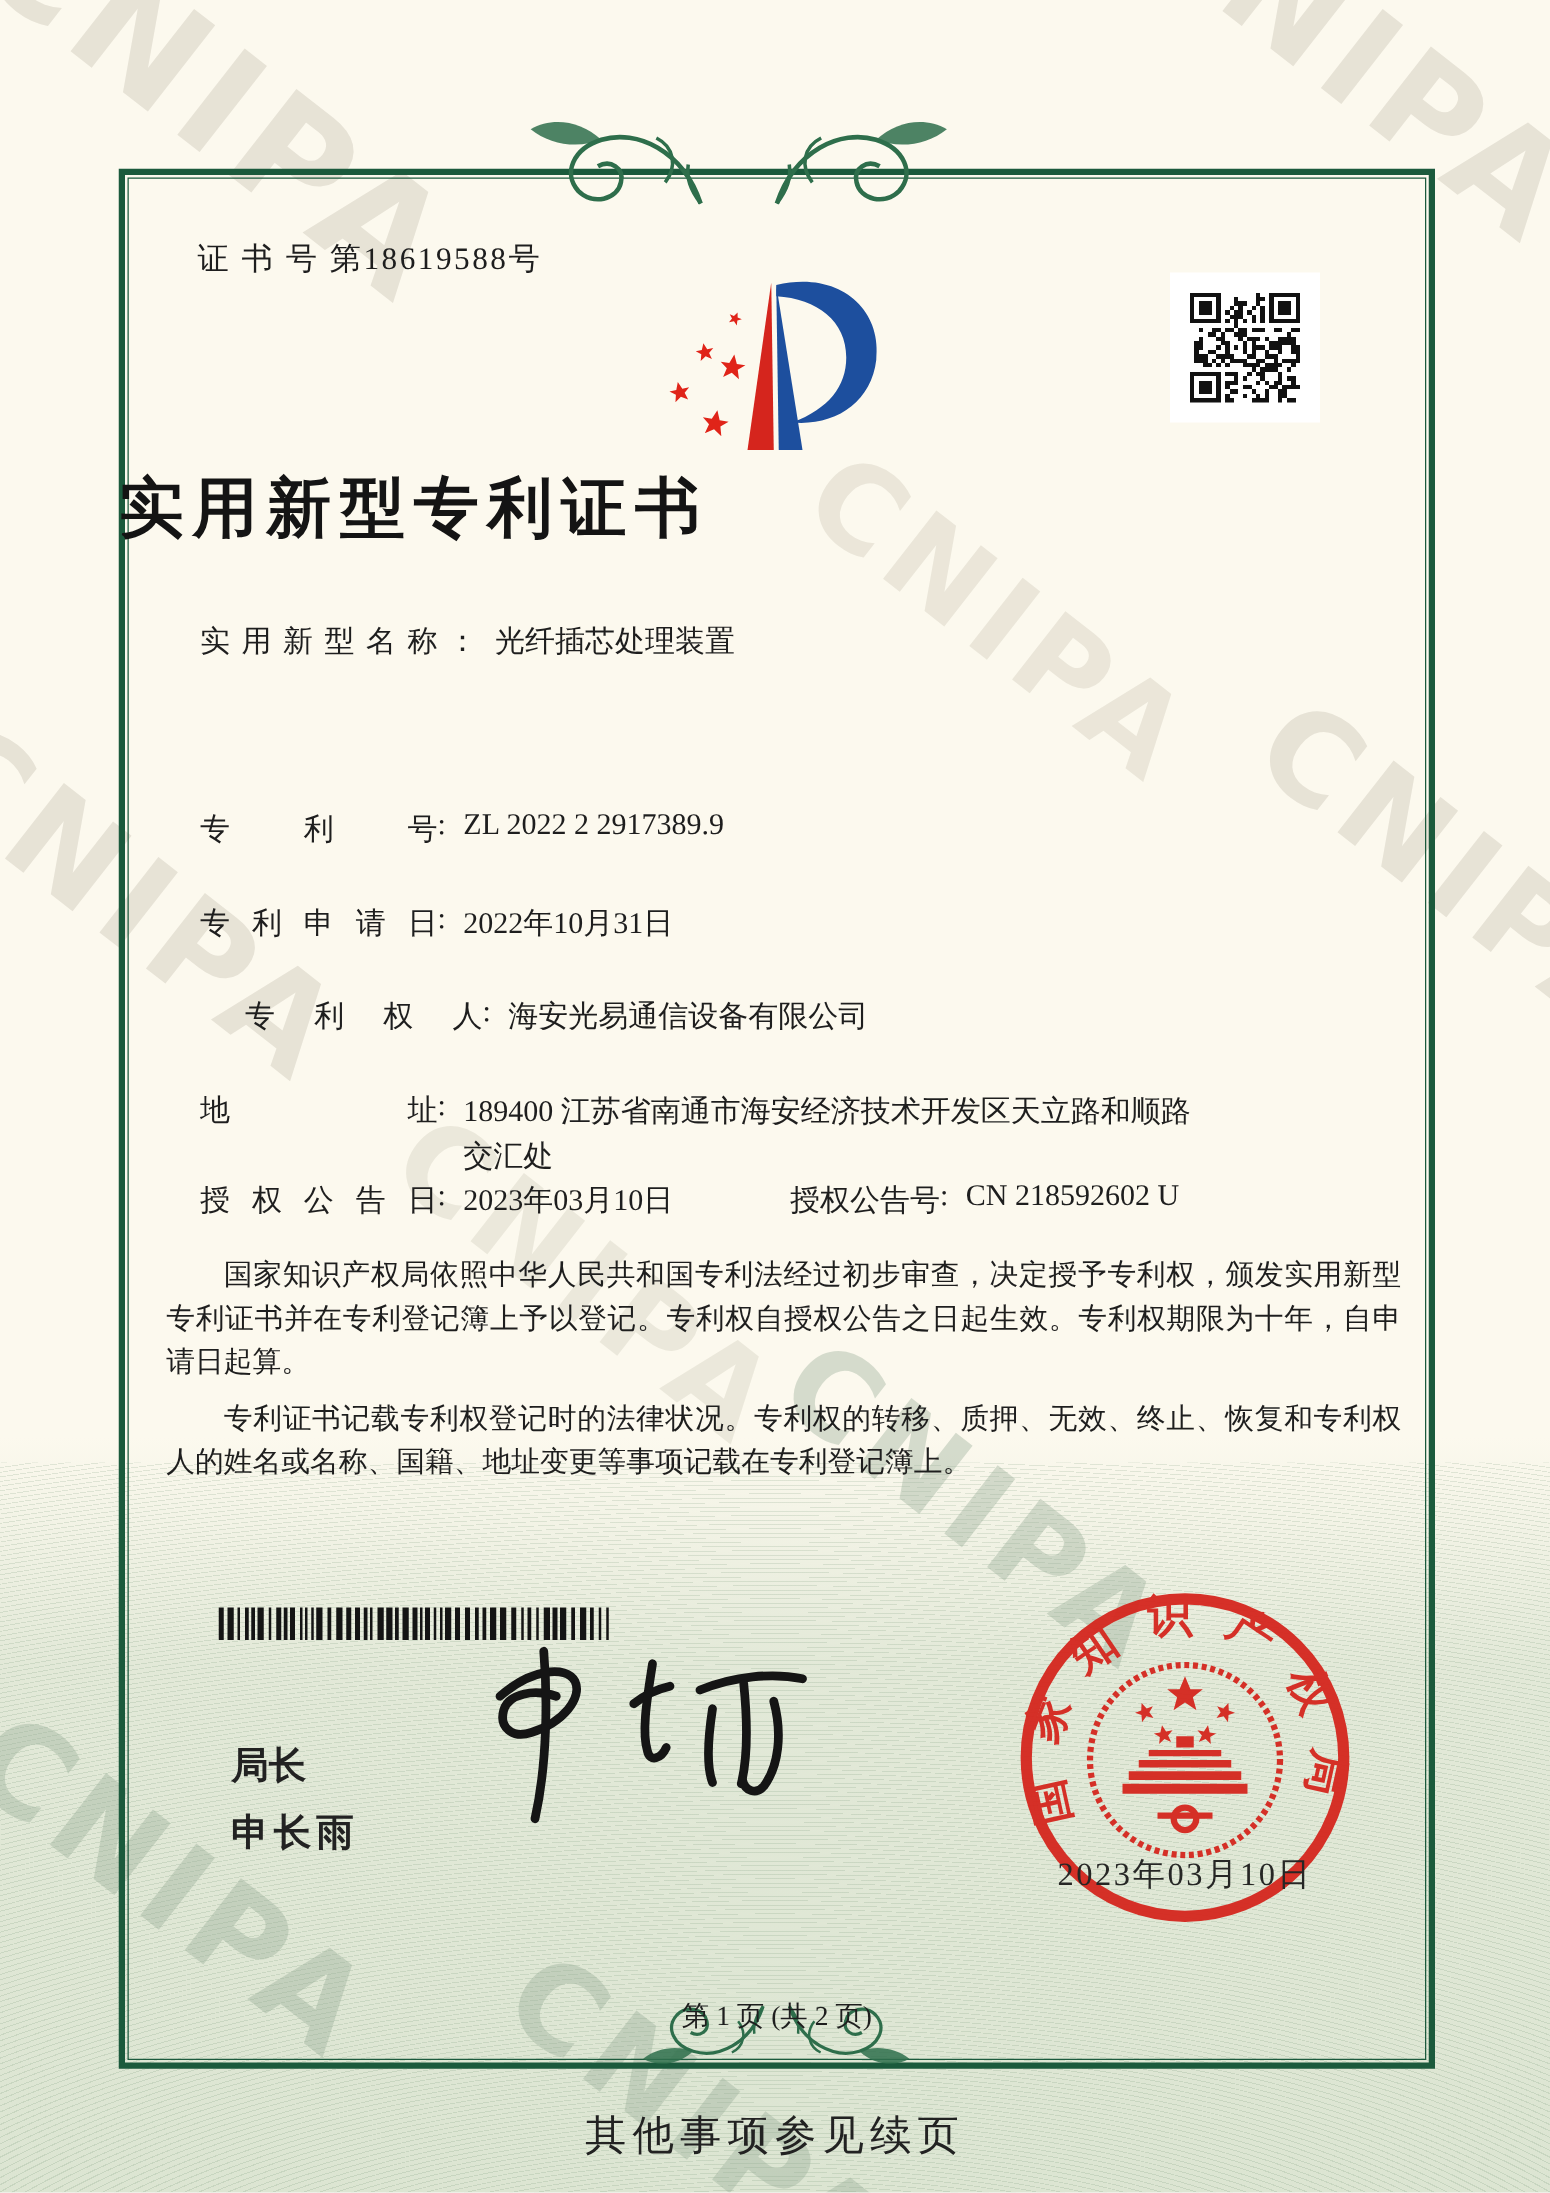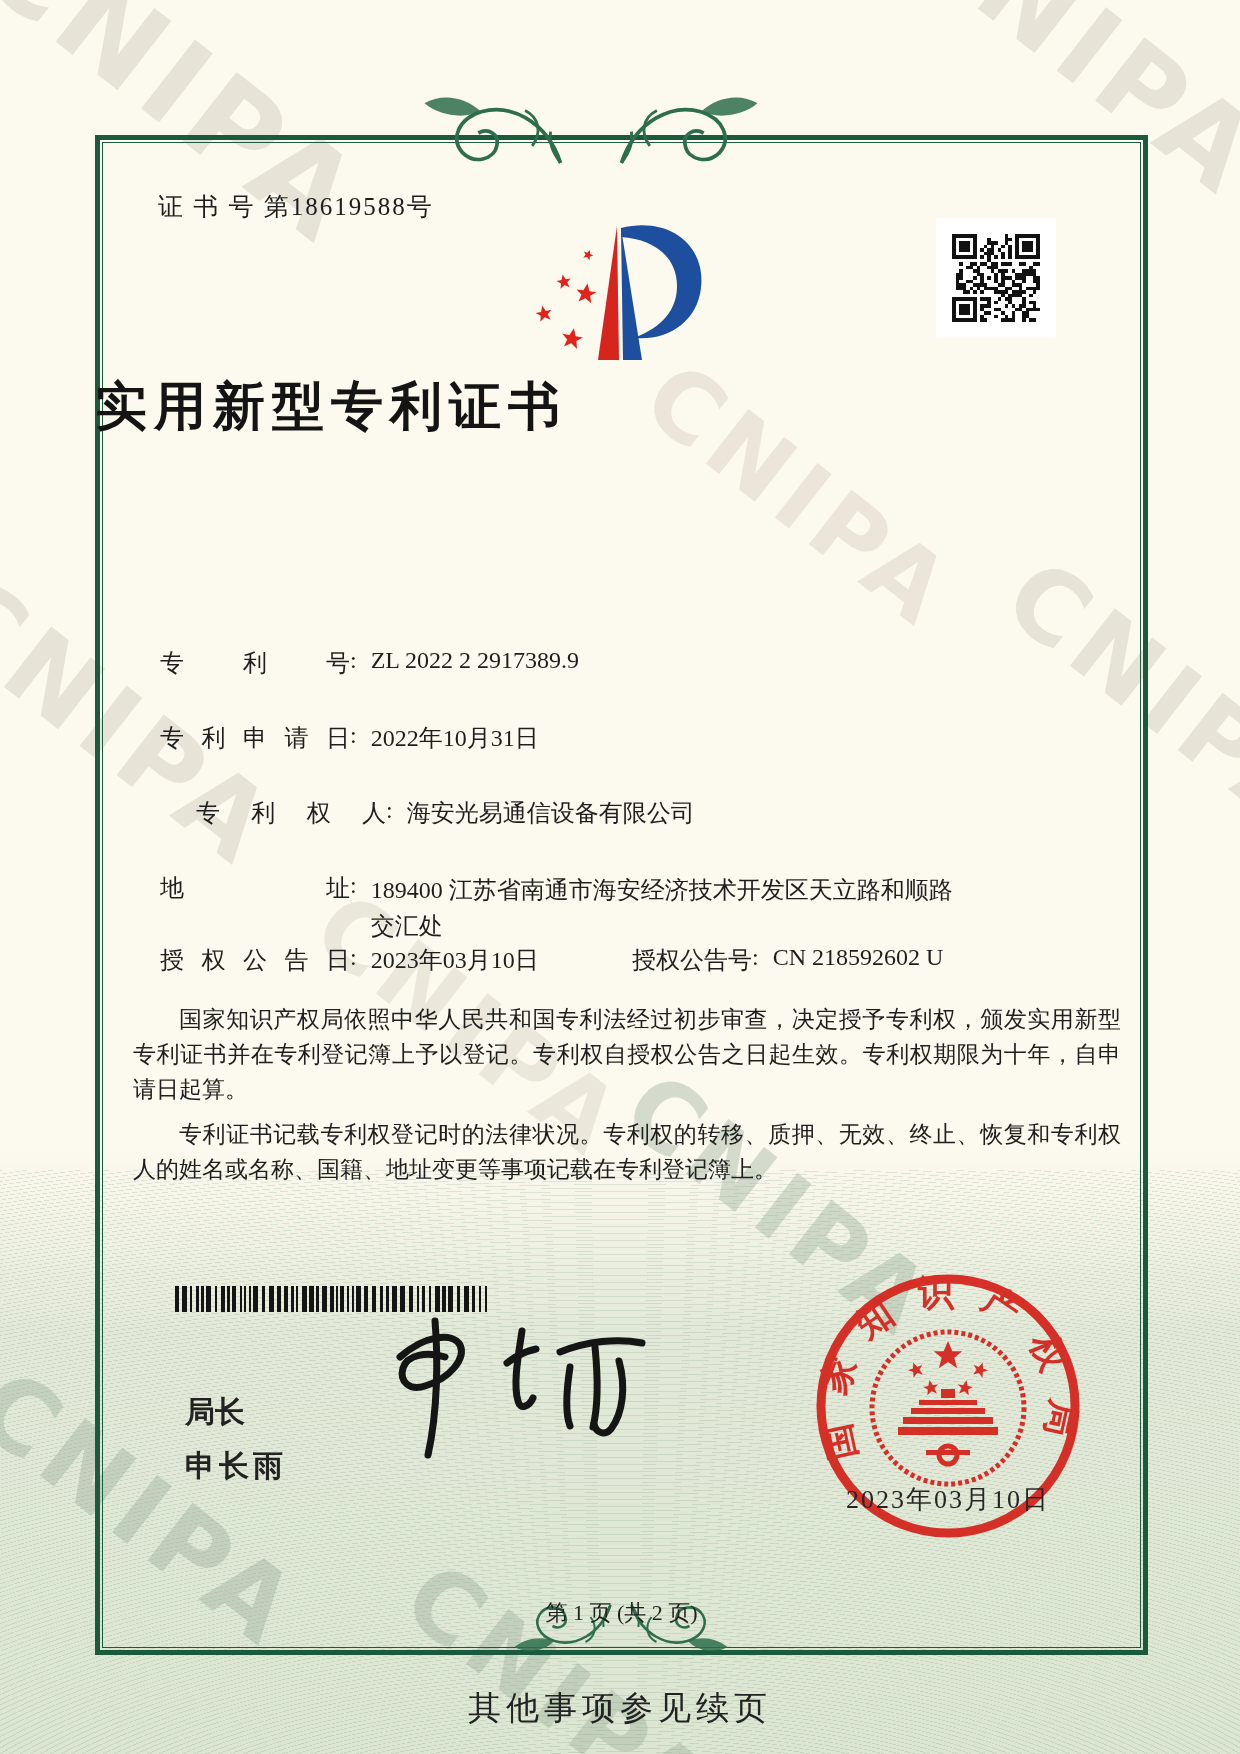--- a/index.html
+++ b/index.html
@@ -417,20 +417,23 @@
         <rect x="2" y="24" width="1" height="1" fill="#111"></rect>
         <rect x="3" y="24" width="1" height="1" fill="#111"></rect>
         <rect x="4" y="24" width="1" height="1" fill="#111"></rect>
         <rect x="5" y="24" width="1" height="1" fill="#111"></rect>
         <rect x="6" y="24" width="1" height="1" fill="#111"></rect>
       </svg>
   </div>
 
   <div class="title">实用新型专利证书</div>
 
+  <div class="frow" style="top:497px;">
+    <span class="flabel">实用新型名称</span><span class="fsep" style="padding-left:8px;">：</span><span class="fval">光纤插芯处理装置</span>
+  </div>
   <div class="frow" style="top:647px;">
     <span class="flabel">专利号</span><span class="fsep">:</span><span class="fval">ZL 2022 2 2917389.9</span>
   </div>
   <div class="frow" style="top:722px;">
     <span class="flabel">专利申请日</span><span class="fsep">:</span><span class="fval">2022年10月31日</span>
   </div>
   <div class="frow" style="top:797px;margin-left:36px;">
     <span class="flabel">专利权人</span><span class="fsep">:</span><span class="fval">海安光易通信设备有限公司</span>
   </div>
   <div class="frow" style="top:872px;">

